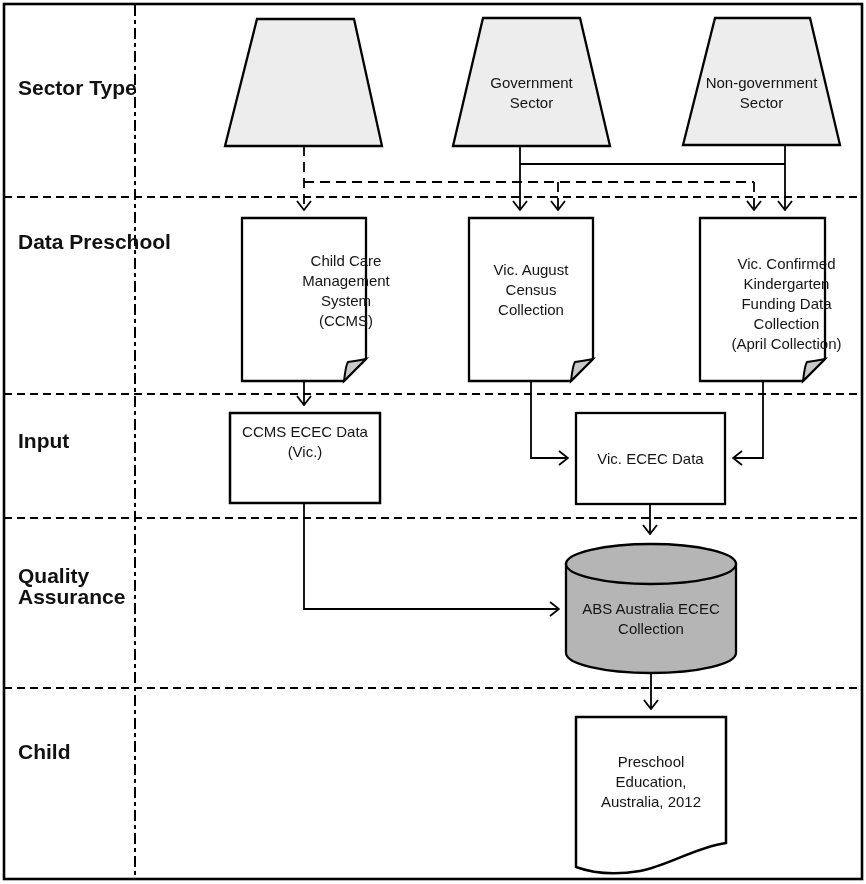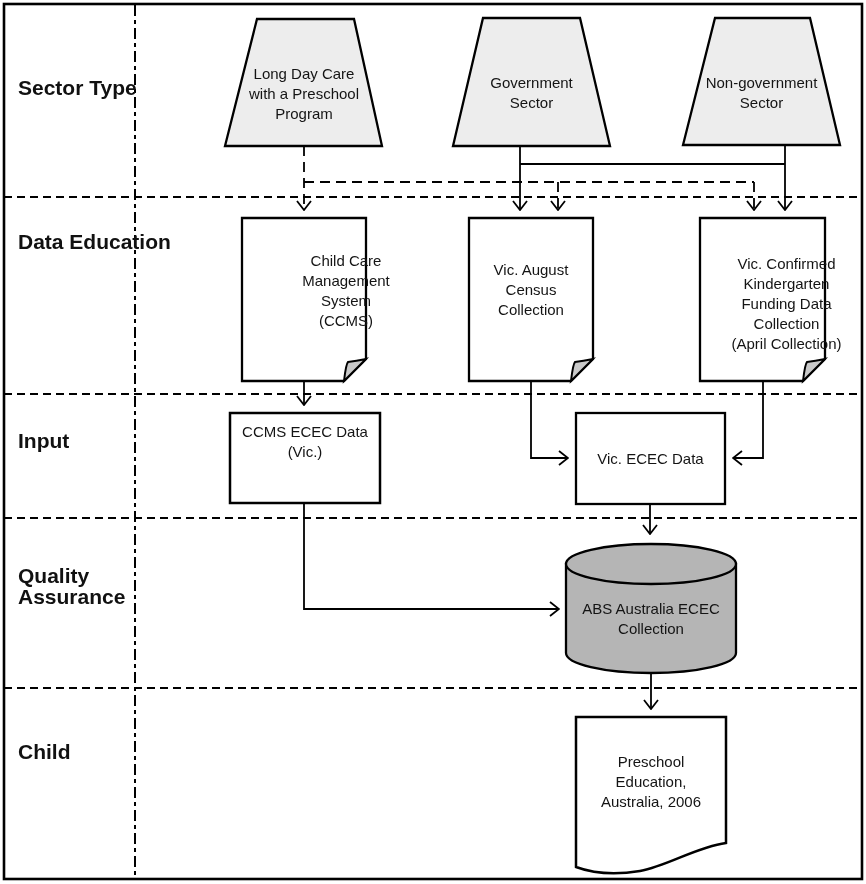--- a/index.html
+++ b/index.html
@@ -83,29 +83,26 @@
     <rect x="230" y="413" width="150" height="90" fill="#fff" stroke="#000" stroke-width="2.5"></rect>
     <rect x="576" y="413" width="149" height="91" fill="#fff" stroke="#000" stroke-width="2.3"></rect>
 
     <path d="M566,564 V653 A85,20 0 0 0 736,653 V564 Z" stroke="#000" stroke-width="2.3" fill="#b5b5b5"></path>
     <ellipse cx="651" cy="564" rx="85" ry="20" stroke="#000" stroke-width="2.3" fill="#b5b5b5"></ellipse>
 
     <path d="M576,717 H726 V843 C696,847 668,866 640,871 C616,875 595,874 576,867 Z" fill="#fff" stroke="#000" stroke-width="2.5"></path>
   </svg>
 
   <div class="row-label" style="top:77px;">Sector Type</div>
-  <div class="row-label" style="top:231px;">Data Education</div>
+  <div class="row-label" style="top:231px;">Data Preschool</div>
   <div class="row-label" style="top:430px;">Input</div>
   <div class="row-label" style="top:565px;width:92px;">Quality
 Assurance</div>
   <div class="row-label" style="top:741px;">Child</div>
 
-  <div class="shape-label" style="left:228px;top:50px;width:152px;height:88px;">Long Day Care
-with a Preschool
-Program</div>
   <div class="shape-label" style="left:455px;top:58px;width:153px;height:70px;">Government
 Sector</div>
   <div class="shape-label" style="left:683px;top:58px;width:157px;height:70px;">Non-government
 Sector</div>
   <div class="shape-label" style="left:244px;top:221px;width:120px;height:140px;padding-left:42px;">Child Care
 Management
 System
 (CCMS)</div>
   <div class="shape-label" style="left:471px;top:230px;width:120px;height:120px;">Vic. August
 Census
@@ -115,15 +112,15 @@
 Funding Data
 Collection
 (April Collection)</div>
   <div class="shape-label" style="left:230px;top:397px;width:150px;height:90px;">CCMS ECEC Data
 (Vic.)</div>
   <div class="shape-label" style="left:576px;top:413px;width:149px;height:91px;">Vic. ECEC Data</div>
   <div class="shape-label" style="left:566px;top:589px;width:170px;height:60px;">ABS Australia ECEC
 Collection</div>
   <div class="shape-label" style="left:578px;top:740px;width:146px;height:84px;">Preschool
 Education,
-Australia, 2006</div>
+Australia, 2012</div>
 
 </div>
 
 </body></html>

